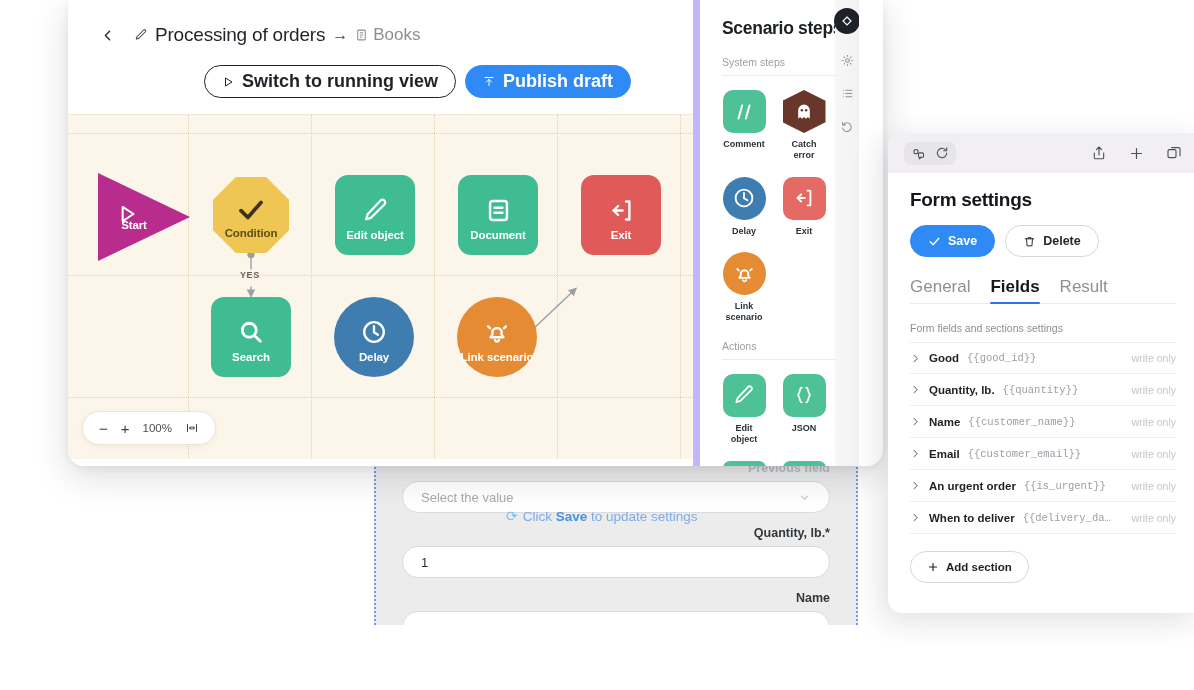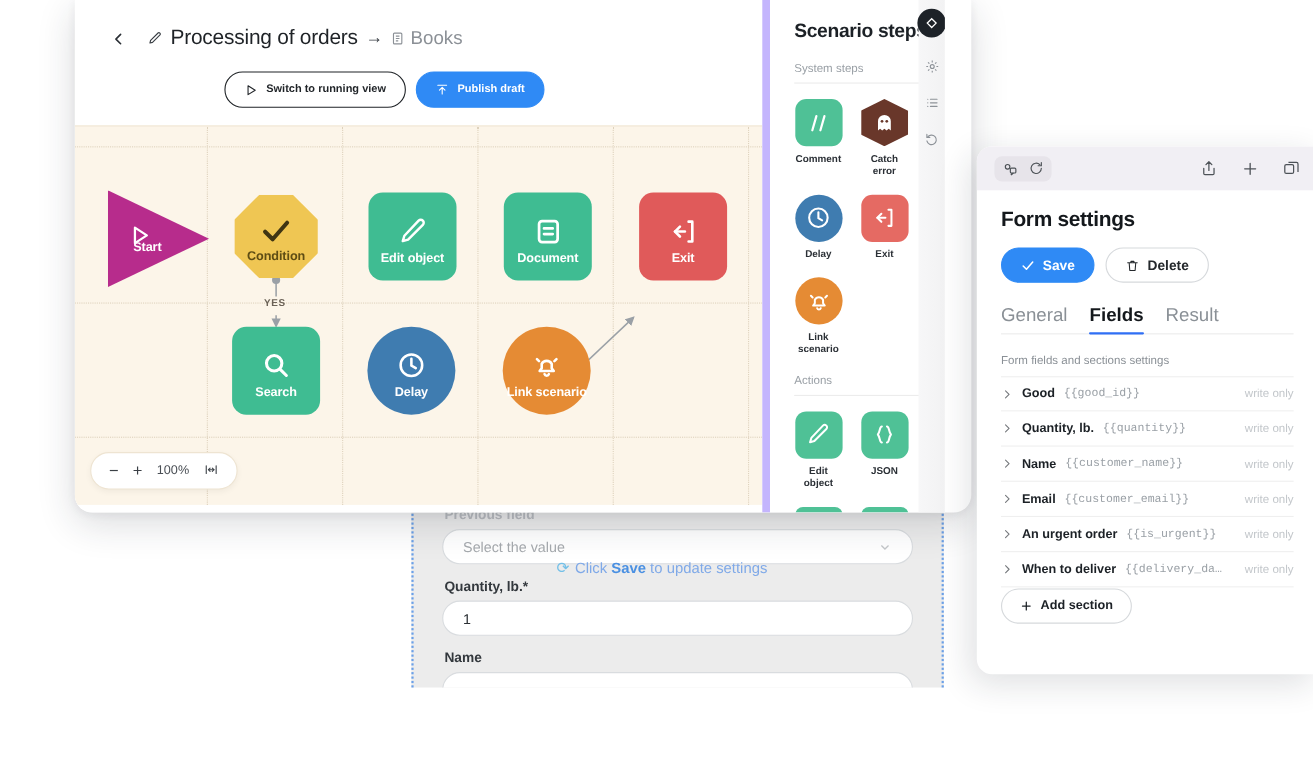--- a/index.html
+++ b/index.html
@@ -12,20 +12,21 @@
   #stage { position: relative; width: 1194px; height: 690px; background: #fff; }
 
   
   .form-preview {
     position: absolute; left: 374px; top: 455px; width: 484px; height: 170px;
     background: #ececec;
     border-left: 2px dotted #6aa0e8;
     border-right: 2px dotted #6aa0e8;
     overflow: hidden;
     z-index: 1;
+    text-align: right;
   }
   .fp-inner { position: relative; padding: 6px 26px 0 26px; }
   .fp-label {
     font-size: 12.5px; font-weight: bold; color: #33383d; margin: 13px 0 6px 2px;
   }
   .fp-label.faded { color: #b9bcc0; margin-top: 0; }
   .fp-input {
     height: 32px; background: #fff; border: 1px solid #d9dcdf; border-radius: 17px;
     display: flex; align-items: center; padding: 0 18px;
     font-size: 13px; color: #2b3034;
@@ -65,21 +66,21 @@
     white-space: nowrap;
   }
   .arrow-r { margin: 0 7px 0 7px; color:#3a3f45; font-size:16px; display:flex; align-items:center;}
   .book-ic { margin-right: 5px; display:flex; color:#8b9096; }
   .ed-sub { font-size: 17px; color: #8b9096; white-space: nowrap; }
 
   .ed-buttons { display: flex; gap: 9px; padding: 17px 0 16px 136px; }
   .btn {
     display: inline-flex; align-items: center; gap: 8px;
     height: 33px; padding: 0 17px; border-radius: 17px;
-    font-size: 10px; font-weight: bold; white-space: nowrap; cursor: pointer;
+    font-size: 18px; font-weight: bold; white-space: nowrap; cursor: pointer;
   }
   .btn-outline { background: #fff; border: 1.3px solid #1f2327; color: #1f2327; }
   .btn-primary { background: #2f8af5; border: 1.3px solid #2f8af5; color: #fff; }
 
   
   .canvas {
     position: relative; height: 345px; background: #FCF5E9;
     border-top: 1px solid #f0e6d5;
     overflow: hidden;
   }
@@ -203,21 +204,21 @@
   .ff-var {
     font-size: 10.5px; color:#9aa0a6; font-family:"Liberation Mono", monospace;
     white-space:nowrap; overflow:hidden; text-overflow:ellipsis;
   }
   .ff-mode {
     margin-left:auto; font-size: 10.5px; color:#c3c7cb; white-space:nowrap; padding-left: 4px;
   }
   .fs-add {
     display:inline-flex; align-items:center; gap:7px; height: 32px; padding: 0 16px;
     border:1.2px solid #d6d9dc; border-radius:16px; font-size:11.5px; color:#1c2126;
-    margin-top: 1px; cursor:pointer; font-weight: bold;
+    margin-top: 17px; cursor:pointer; font-weight: bold;
   }
 </style>
 </head>
 <body>
 
 <div id="stage">
 
   <div class="form-preview">
     <div class="fp-inner">
       <div class="fp-label faded">Previous field</div>

